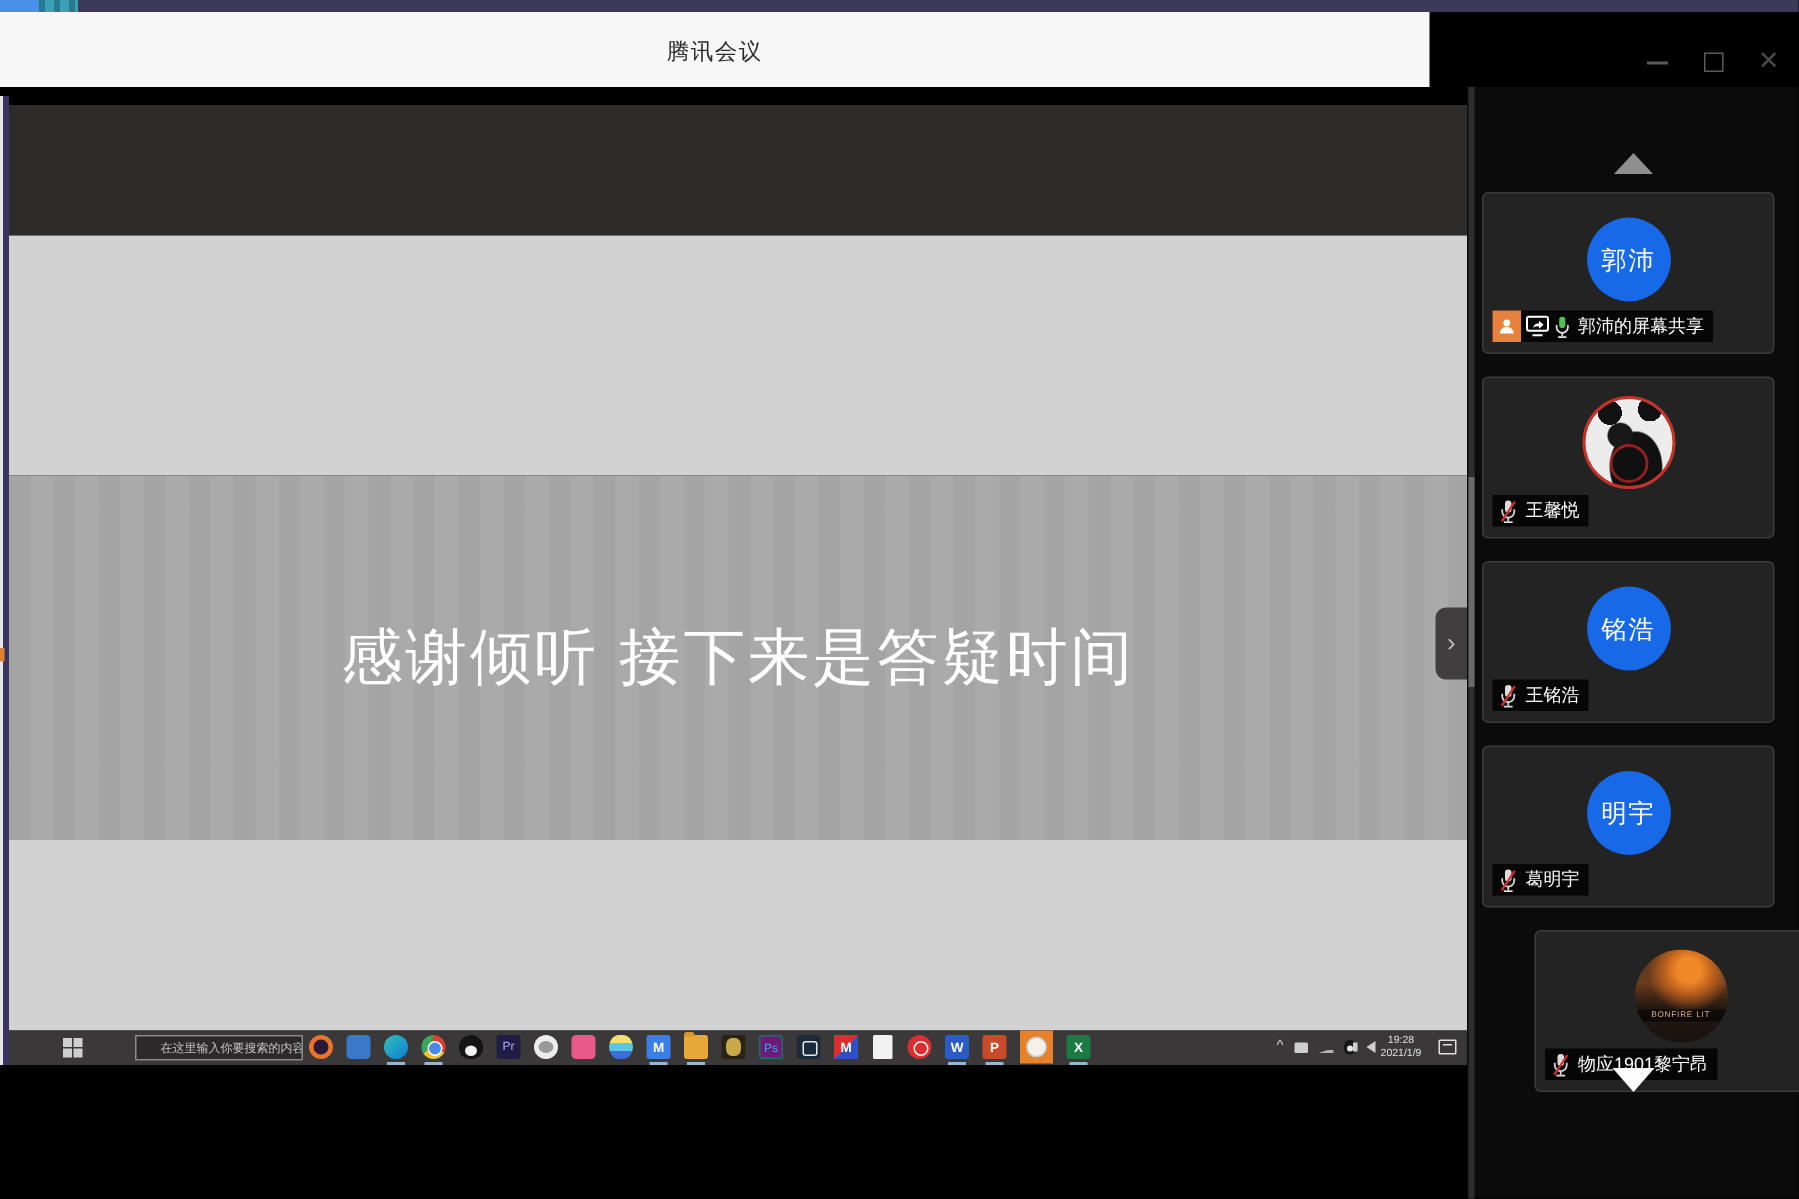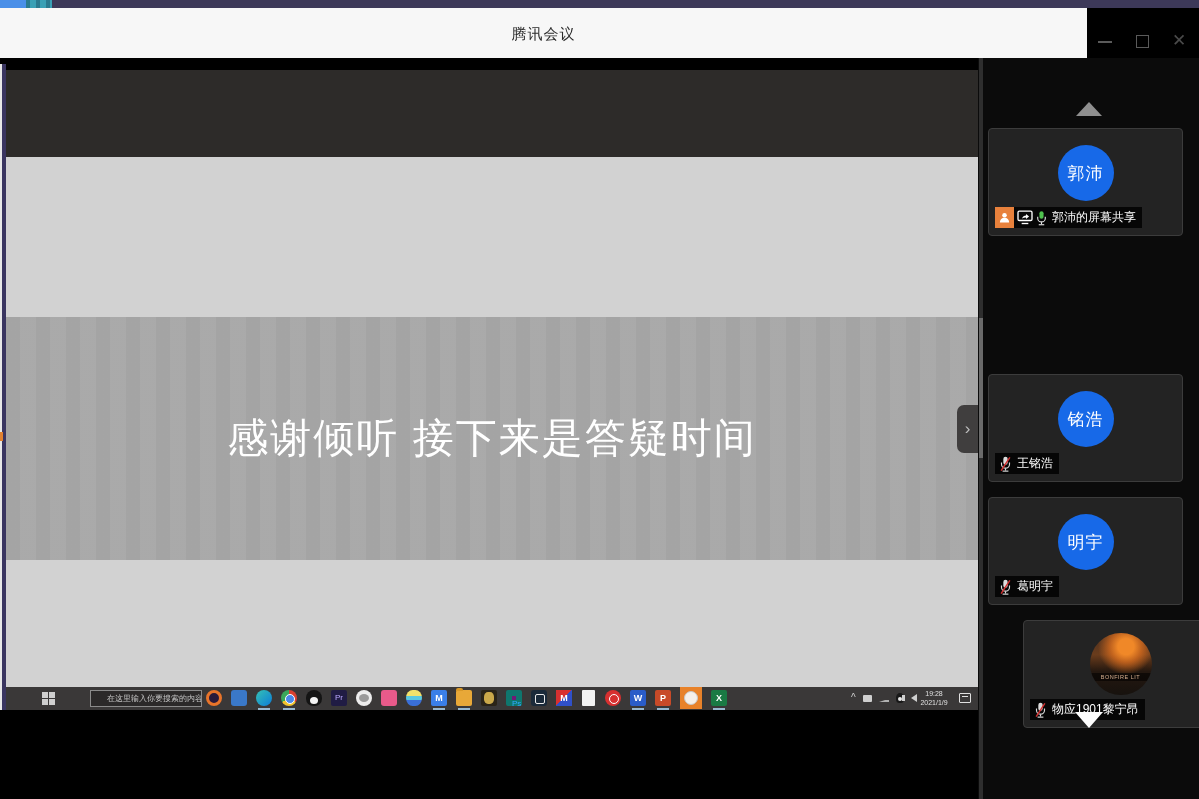--- a/index.html
+++ b/index.html
@@ -15,21 +15,21 @@
   .f3 { left:214; width:24px; background:#9a9aa5; border-radius:8px 8px 0 0; }
   .f4 { left:240; width:22px; background:#3a6fd8; border-radius:6px 6px 0 0; }
   .f5 { left:330; width:22px; background:#f5ecd8; border-radius:6px 6px 0 0; }
   .f6 { left:413; width:18px; background:#f07820; border-radius:6px 6px 0 0; }
   .f7 { left:433; width:13px; background:#efefef; }
   .f8 { left:508; width:26px; background:#4a8fe8; }
   .f9 { left:537; width:26px; background:#4a8fe8; }
   .frag { left:var(--l); }
 
   
-  .titlebar { position:absolute; top:8px; left:0; width:1087px; height:50px; background:#f7f7f7;padding-left:12px; }
+  .titlebar { position:absolute; top:8px; left:0; width:953px; height:50px; background:#f7f7f7;padding-left:12px; }
   .win-title { position:absolute; top:17px; left:0; width:100%; text-align:center;
                font-size:15px; color:#2b2b2b; letter-spacing:1px; }
   .win-min { position:absolute; left:1098px; top:33px; width:14px; height:2px; background:#5a5a5a; cursor:pointer; }
   .win-max { position:absolute; left:1136px; top:27px; width:13px; height:13px; border:1.5px solid #5a5a5a; cursor:pointer; }
   .win-close { position:absolute; left:1172px; top:23px; font-size:17px; color:#4a4a4a; cursor:pointer; line-height:20px; }
 
   
   .main { position:absolute; top:64px; left:0; width:1146px; height:741px; background:#000; }
   .edge-white { position:absolute; left:0; top:0; width:2px; height:646px; background:#e8e8e8; }
   .edge-purple { position:absolute; left:2px; top:0; width:4px; height:646px; background:#3a3560; }
@@ -68,21 +68,21 @@
   .ti-pr     { background:#201c44; color:#b9a8ff; font-size:8px; text-align:center; line-height:16px; border-radius:2px; }
   .ti-wechat { border-radius:50%; background:#ededed; }
   .ti-wechat::before { content:''; position:absolute; left:3px; top:4px; width:10px; height:8px; border-radius:50%; background:#9a9a9a; }
   .ti-pink   { background:#e85a8a; border-radius:3px; }
   .ti-egg    { border-radius:50%/60%; background:linear-gradient(180deg,#f2e26a 0 35%, #5ac8e0 35% 65%, #3a6fd8 65% 100%); }
   .ti-mblue  { background:#3a7fe8; border-radius:2px; color:#fff; font-size:9px; text-align:center; line-height:16px; font-weight:bold; }
   .ti-folder { background:#e8a838; border-radius:2px; }
   .ti-folder::before { content:''; position:absolute; left:0; top:-2px; width:7px; height:3px; background:#d89828; border-radius:2px 2px 0 0; }
   .ti-game   { background:#2a2418; border-radius:2px; }
   .ti-game::before { content:''; position:absolute; left:3px; top:2px; width:10px; height:12px; background:#caa84a; border-radius:40%; }
-  .ti-ps     { background:#701a75; color:#31a8ff; font-size:8px; text-align:center; line-height:16px; border:6px solid #0f766e; border-radius:2px; }
+  .ti-ps     { background:#701a75; color:#31a8ff; font-size:8px; text-align:center; line-height:16px; border:1px solid #0f766e; border-radius:2px; }
   .ti-cam    { background:#1a2a3a; border-radius:3px; }
   .ti-cam::before { content:''; position:absolute; left:4px; top:4px; width:8px; height:8px; border:1.5px solid #e8e8e8; border-radius:2px; }
   .ti-mario  { background:linear-gradient(135deg,#d83030 0 50%, #3050c8 50% 100%); color:#fff; font-size:9px; text-align:center; line-height:16px; font-weight:bold; }
   .ti-doc    { background:#f2f2f2; width:13px; margin:0 1px; border-radius:1px; }
   .ti-music  { border-radius:50%; background:#d83030; }
   .ti-music::before { content:''; position:absolute; left:4px; top:4px; width:8px; height:8px; border:1.5px solid #fff; border-radius:50%; }
   .ti-word   { background:#2a5cc8; border-radius:2px; color:#fff; font-size:9px; text-align:center; line-height:16px; font-weight:bold; }
   .ti-ppt    { background:#c84a28; border-radius:2px; color:#fff; font-size:9px; text-align:center; line-height:16px; font-weight:bold; }
   .ti-meet   { background:#e8822a; width:22px; height:22px; margin-top:-3px; display:flex; align-items:center; justify-content:center; }
   .ti-meet::before { content:''; width:12px; height:12px; border-radius:50%; background:#f5f0ea; border:1px solid #c8c8c8; }
@@ -245,20 +245,33 @@
         <svg width="11" height="16" viewBox="0 0 16 22">
           <rect x="5" y="1" width="6" height="11" rx="3" fill="#4ec24e"></rect>
           <path d="M2.5 9v2.2c0 3 2.5 5.5 5.5 5.5s5.5-2.5 5.5-5.5V9" stroke="#e8e8e8" fill="none" stroke-width="1.6"></path>
           <line x1="8" y1="17" x2="8" y2="20" stroke="#e8e8e8" stroke-width="1.6"></line>
           <line x1="4" y1="20.8" x2="12" y2="20.8" stroke="#e8e8e8" stroke-width="1.6"></line>
         </svg>
         <span class="tl-text">郭沛的屏幕共享</span>
       </div>
     </div>
 
+    <div class="tile tile-2">
+      <div class="avatar-photo avatar-panda"></div>
+      <div class="tile-label pad-l">
+        <svg width="13" height="16" viewBox="0 0 16 22">
+          <rect x="5" y="1" width="6" height="11" rx="3" fill="#dcdcdc"></rect>
+          <path d="M2.5 9v2.2c0 3 2.5 5.5 5.5 5.5s5.5-2.5 5.5-5.5V9" stroke="#dcdcdc" fill="none" stroke-width="1.6"></path>
+          <line x1="8" y1="17" x2="8" y2="20" stroke="#dcdcdc" stroke-width="1.6"></line>
+          <line x1="4" y1="20.8" x2="12" y2="20.8" stroke="#dcdcdc" stroke-width="1.6"></line>
+          <line x1="2" y1="20" x2="14" y2="2" stroke="#d43030" stroke-width="2"></line>
+        </svg>
+        <span class="tl-text">王馨悦</span>
+      </div>
+    </div>
 
     <div class="tile tile-4">
       <div class="avatar-initials">明宇</div>
       <div class="tile-label pad-l">
         <svg width="13" height="16" viewBox="0 0 16 22">
           <rect x="5" y="1" width="6" height="11" rx="3" fill="#dcdcdc"></rect>
           <path d="M2.5 9v2.2c0 3 2.5 5.5 5.5 5.5s5.5-2.5 5.5-5.5V9" stroke="#dcdcdc" fill="none" stroke-width="1.6"></path>
           <line x1="8" y1="17" x2="8" y2="20" stroke="#dcdcdc" stroke-width="1.6"></line>
           <line x1="4" y1="20.8" x2="12" y2="20.8" stroke="#dcdcdc" stroke-width="1.6"></line>
           <line x1="2" y1="20" x2="14" y2="2" stroke="#d43030" stroke-width="2"></line>

